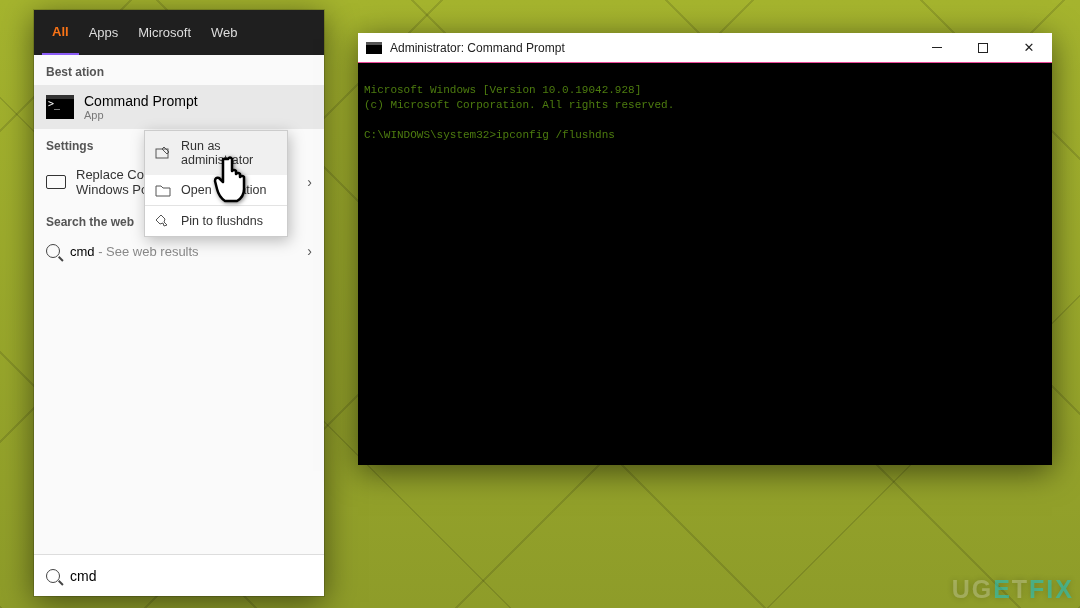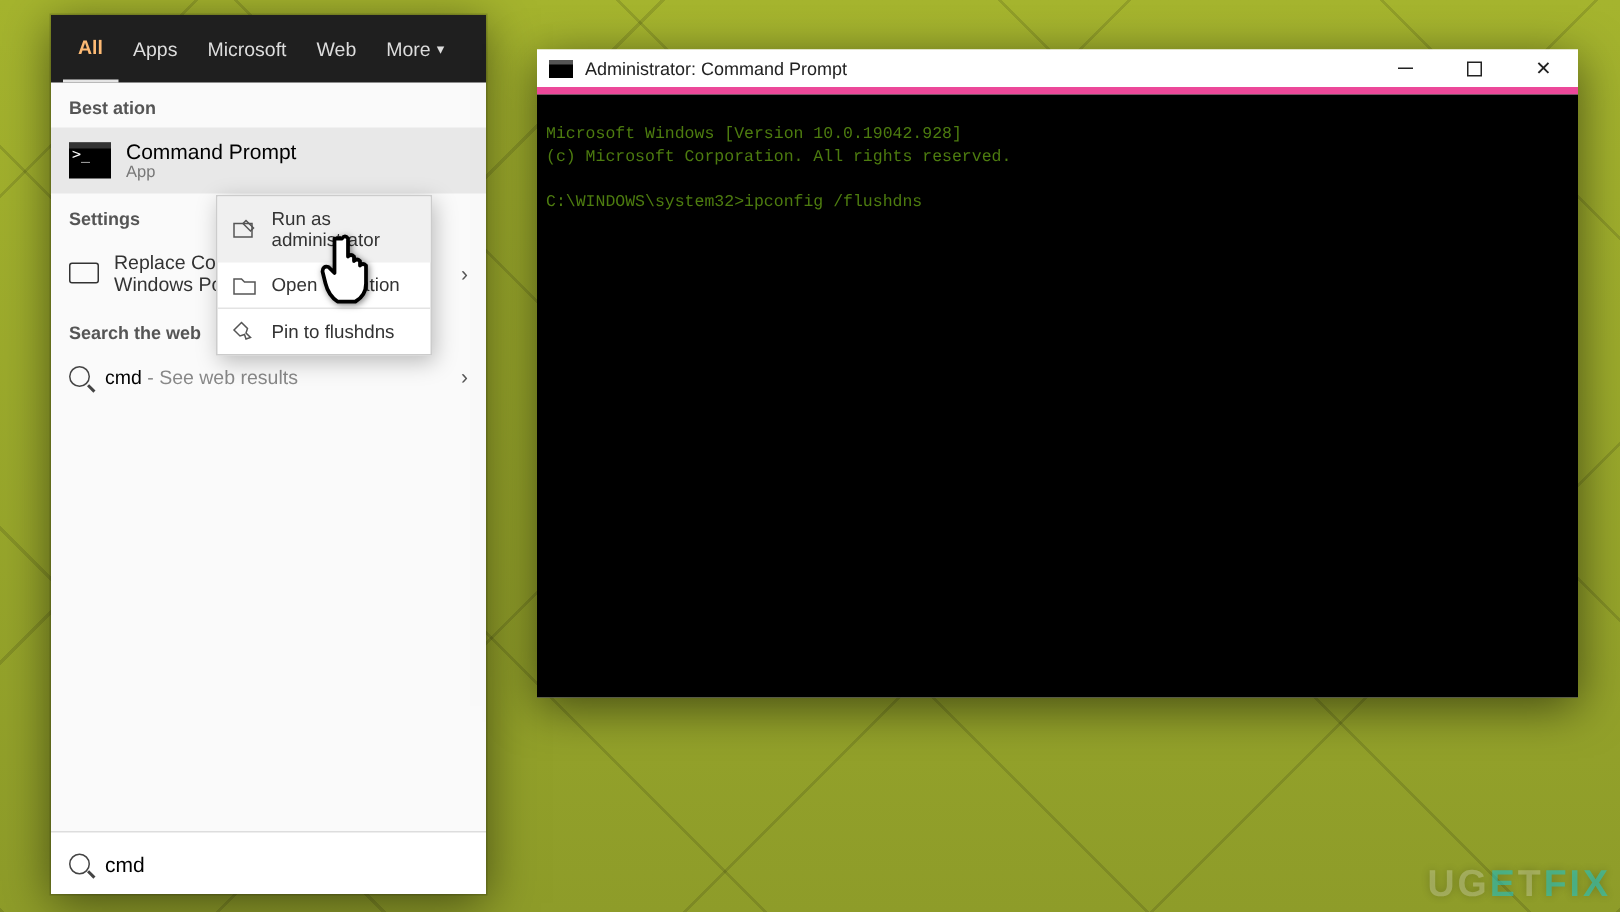--- a/index.html
+++ b/index.html
@@ -31,21 +31,21 @@
     width: 290px; height: 586px;
     background: #fafafa;
     display:flex; flex-direction:column;
     box-shadow: 0 6px 30px rgba(0,0,0,0.5), 0 0 0 1px rgba(0,0,0,.15);
   }
   .tabs {
     background:#1f1f1f; color:#fff; height:45px;
     display:flex; align-items:center; gap:0; padding:0 8px;
   }
   .tab { padding:0 10px; font-size:13px; height:45px; display:flex; align-items:center; cursor:pointer; color:#ddd; }
-  .tab.selected { color:#fdba74; border-bottom:2px solid #e5e5e5; font-weight:600; }
+  .tab.selected { color:#f97316; border-bottom:2px solid #8b5cf6; font-weight:600; }
   .tab .chev { margin-left:4px; font-size:10px; }
 
   .section-header {
     font-size:12px; font-weight:600; color:#555;
     padding:10px 12px 6px;
   }
   .best-match {
     background:#e8e8e8; display:flex; align-items:center; gap:10px;
     padding:8px 12px;
   }
@@ -108,21 +108,21 @@
 
   
   .cmdwin {
     position:absolute; left:358px; top:33px;
     width:694px; height:432px;
     background:#fff; display:flex; flex-direction:column;
     box-shadow:0 6px 30px rgba(0,0,0,0.55);
   }
   .titlebar {
     height:30px; background:#fff; display:flex; align-items:center;
-    border-bottom:5px solid #ec4899;
+    border-bottom:1px solid #ec4899;
   }
   .titlebar .appicon {
     width:16px; height:12px; background:#000; margin:0 8px; position:relative;
     border-top:3px solid #555;
   }
   .titlebar .title { font-size:12px; color:#222; flex:1; }
   .winbtns { display:flex; }
   .winbtn { width:46px; height:30px; display:flex; align-items:center; justify-content:center; font-size:12px; color:#222; cursor:pointer; }
   .sq { width:10px; height:10px; border:1px solid #222; }
   .dash { width:10px; height:1px; background:#222; }
@@ -156,24 +156,20 @@
       </div>
     <div class="tab">
         <span>Apps</span>
       </div>
     <div class="tab">
         <span>Microsoft</span>
       </div>
     <div class="tab">
         <span>Web</span>
       </div>
-    <div class="tab">
-      <span>More</span>
-      <span class="chev">▾</span>
-    </div>
   </div>
 
   <div class="section-header">Best ation</div>
   <div class="best-match">
     <div class="cmd-icon"></div>
     <div>
       <div class="title">Command Prompt</div>
       <div class="sub">App</div>
     </div>
   </div>

